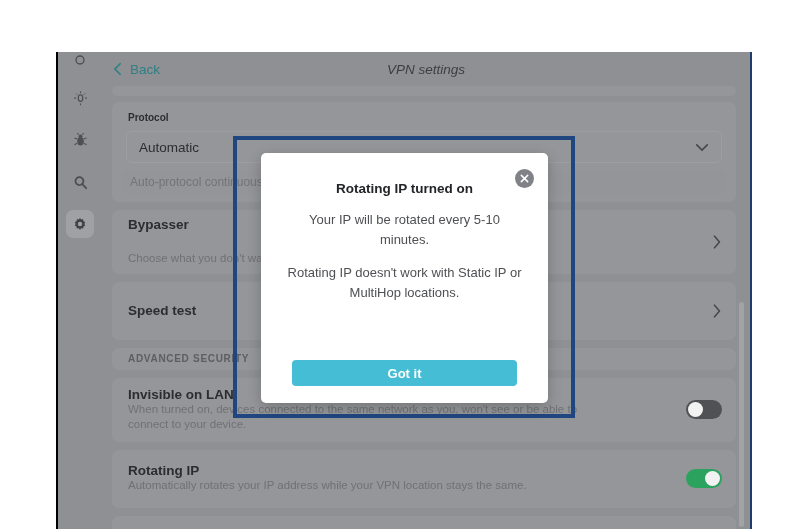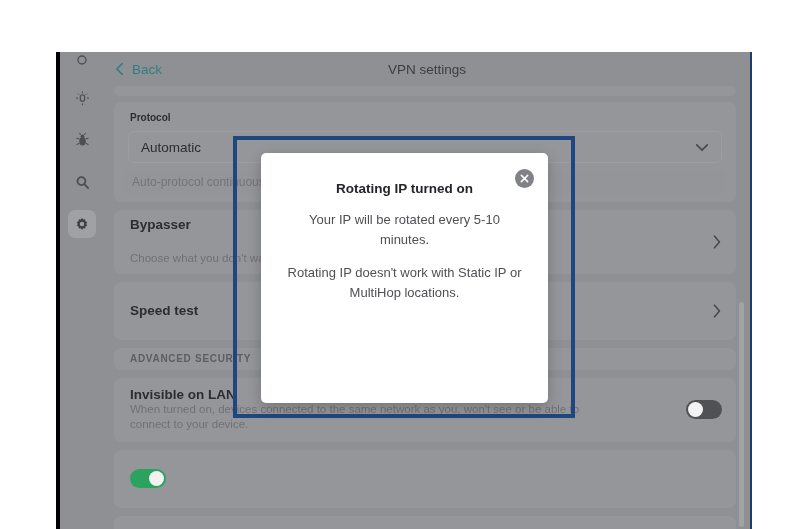--- a/index.html
+++ b/index.html
@@ -56,21 +56,21 @@
   }
 
   
   .app-window {
     position: absolute;
     left: 56px;
     top: 52px;
     width: 696px;
     height: 477px;
     background: #4c1d95;
-    border-left: 4px solid #000000;
+    border-left: 2px solid #000000;
     border-right: 2px solid #1d3d6e;
     box-sizing: border-box;
     overflow: hidden;
   }
 
   
   .rail {
     position: absolute;
     left: 0;
     top: 0;
@@ -134,20 +134,21 @@
     display: block;
   }
   .pane-title {
     position: absolute;
     left: 0;
     right: 0;
     text-align: center;
     color: #3c3e41;
     font-size: 13.5px;
     pointer-events: none;
+    font-style: italic;
   }
 
   .scroll-body {
     position: relative;
     padding: 0 14px 0 10px;
   }
 
   .thin-strip {
     height: 10px;
     background: #95969a;
@@ -458,20 +459,24 @@
           <div class="rt">
             <div class="row-title">Invisible on LAN</div>
             <div class="row-desc">When turned on, devices connected to the same network as you, won't see or be able to connect to your device.</div>
           </div>
           <div class="switch off">
             <div class="knob"></div>
           </div>
         </div>
 
         <div class="toggle-row">
+          <div class="rt">
+            <div class="row-title">Rotating IP</div>
+            <div class="row-desc">Automatically rotates your IP address while your VPN location stays the same.</div>
+          </div>
           <div class="switch on">
             <div class="knob"></div>
           </div>
         </div>
 
         <div class="toggle-row">
           <div class="rt">
             <div class="row-title">NoBorders</div>
 
           </div>
@@ -489,15 +494,16 @@
   <div class="modal">
     <div class="modal-close">
       <svg width="9" height="9" viewBox="0 0 10 10">
         <line x1="1.5" y1="1.5" x2="8.5" y2="8.5" stroke="#ffffff" stroke-width="1.7" stroke-linecap="round"></line>
         <line x1="8.5" y1="1.5" x2="1.5" y2="8.5" stroke="#ffffff" stroke-width="1.7" stroke-linecap="round"></line>
       </svg>
     </div>
     <div class="modal-title">Rotating IP turned on</div>
     <div class="modal-p">Your IP will be rotated every 5-10 minutes.</div>
     <div class="modal-p">Rotating IP doesn't work with Static IP or MultiHop locations.</div>
+    <button class="modal-btn">Got it</button>
   </div>
 
 </div>
 
 </body></html>

